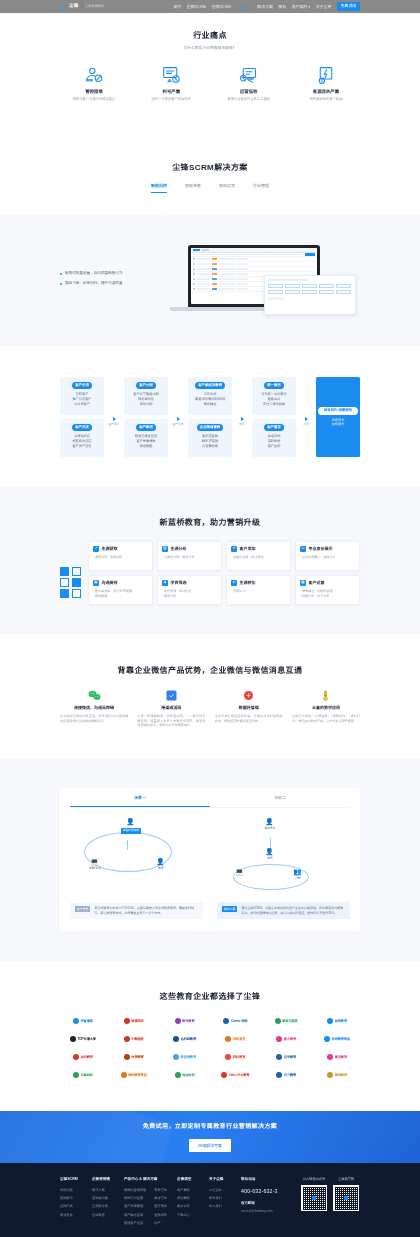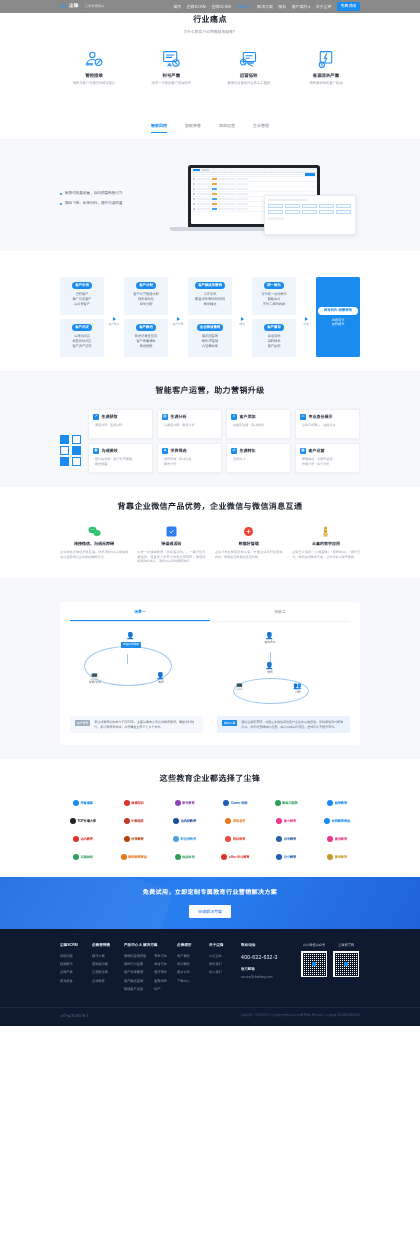--- a/index.html
+++ b/index.html
@@ -70,21 +70,21 @@
   .hero-btn {
     display:inline-block; margin-top:8px; color:#fff; font-size:4px;
     border:0.5px solid rgba(255,255,255,.85); border-radius:1px;
     padding:3px 10px; background:rgba(255,255,255,0.06); cursor:pointer;
   }
 
   
   .sec { width:420px; padding:14px 0; }
   .sec.gray { background:#f6f8fb; }
   .sec.white { background:#fff; }
-  .inner { width:300px; margin:0 auto; }
+  .inner { width:300px; margin:16px auto; }
   .sec-title { text-align:center; font-size:8px; font-weight:bold; color:#1d2430; letter-spacing:.4px; }
   .sec-sub { text-align:center; font-size:3.8px; color:#8d95a3; margin-top:4px; }
 
   
   .pains { display:flex; justify-content:space-between; margin-top:12px; }
   .pain { width:68px; text-align:center; }
   .pain-ico { height:22px; display:flex; align-items:center; justify-content:center; }
   .pain-h { font-size:4.4px; font-weight:bold; color:#2b3240; margin-top:3px; }
   .pain-p { font-size:3.3px; color:#98a0ad; margin-top:2px; line-height:1.4; }
 
@@ -345,20 +345,21 @@
           </div>
           <div class="pain-h">客源流失严重</div>
           <div class="pain-p">销售离职带走客户资源</div>
         </div>
       </div>
     </div>
   </div>
 
   <div class="sec white" style="padding-bottom:6px;">
     <div class="inner">
+      <div class="sec-title">尘锋SCRM解决方案</div>
       <div class="tabs">
         <span class="tab active">智能风控</span>
         <span class="tab">智能获客</span>
         <span class="tab">高效运营</span>
         <span class="tab">企业管理</span>
       </div>
     </div>
   </div>
   <div class="sec gray">
     <div class="inner">
@@ -530,21 +531,21 @@
             <div class="fbody">业绩增长<br>复购提升</div>
           </div>
         </div>
 
       </div>
     </div>
   </div>
 
   <div class="sec gray">
     <div class="inner">
-      <div class="sec-title">智能客户运营，助力营销升级</div>
+      <div class="sec-title">新蓝桥教育，助力营销升级</div>
       <div class="adv-wrap">
         <div class="adv-side">
           <span class="adv-sq f"></span>
             <span class="adv-sq"></span>
           <span class="adv-sq"></span>
             <span class="adv-sq f"></span>
           <span class="adv-sq f"></span>
             <span class="adv-sq"></span>
         </div>
         <div class="adv-grid">

